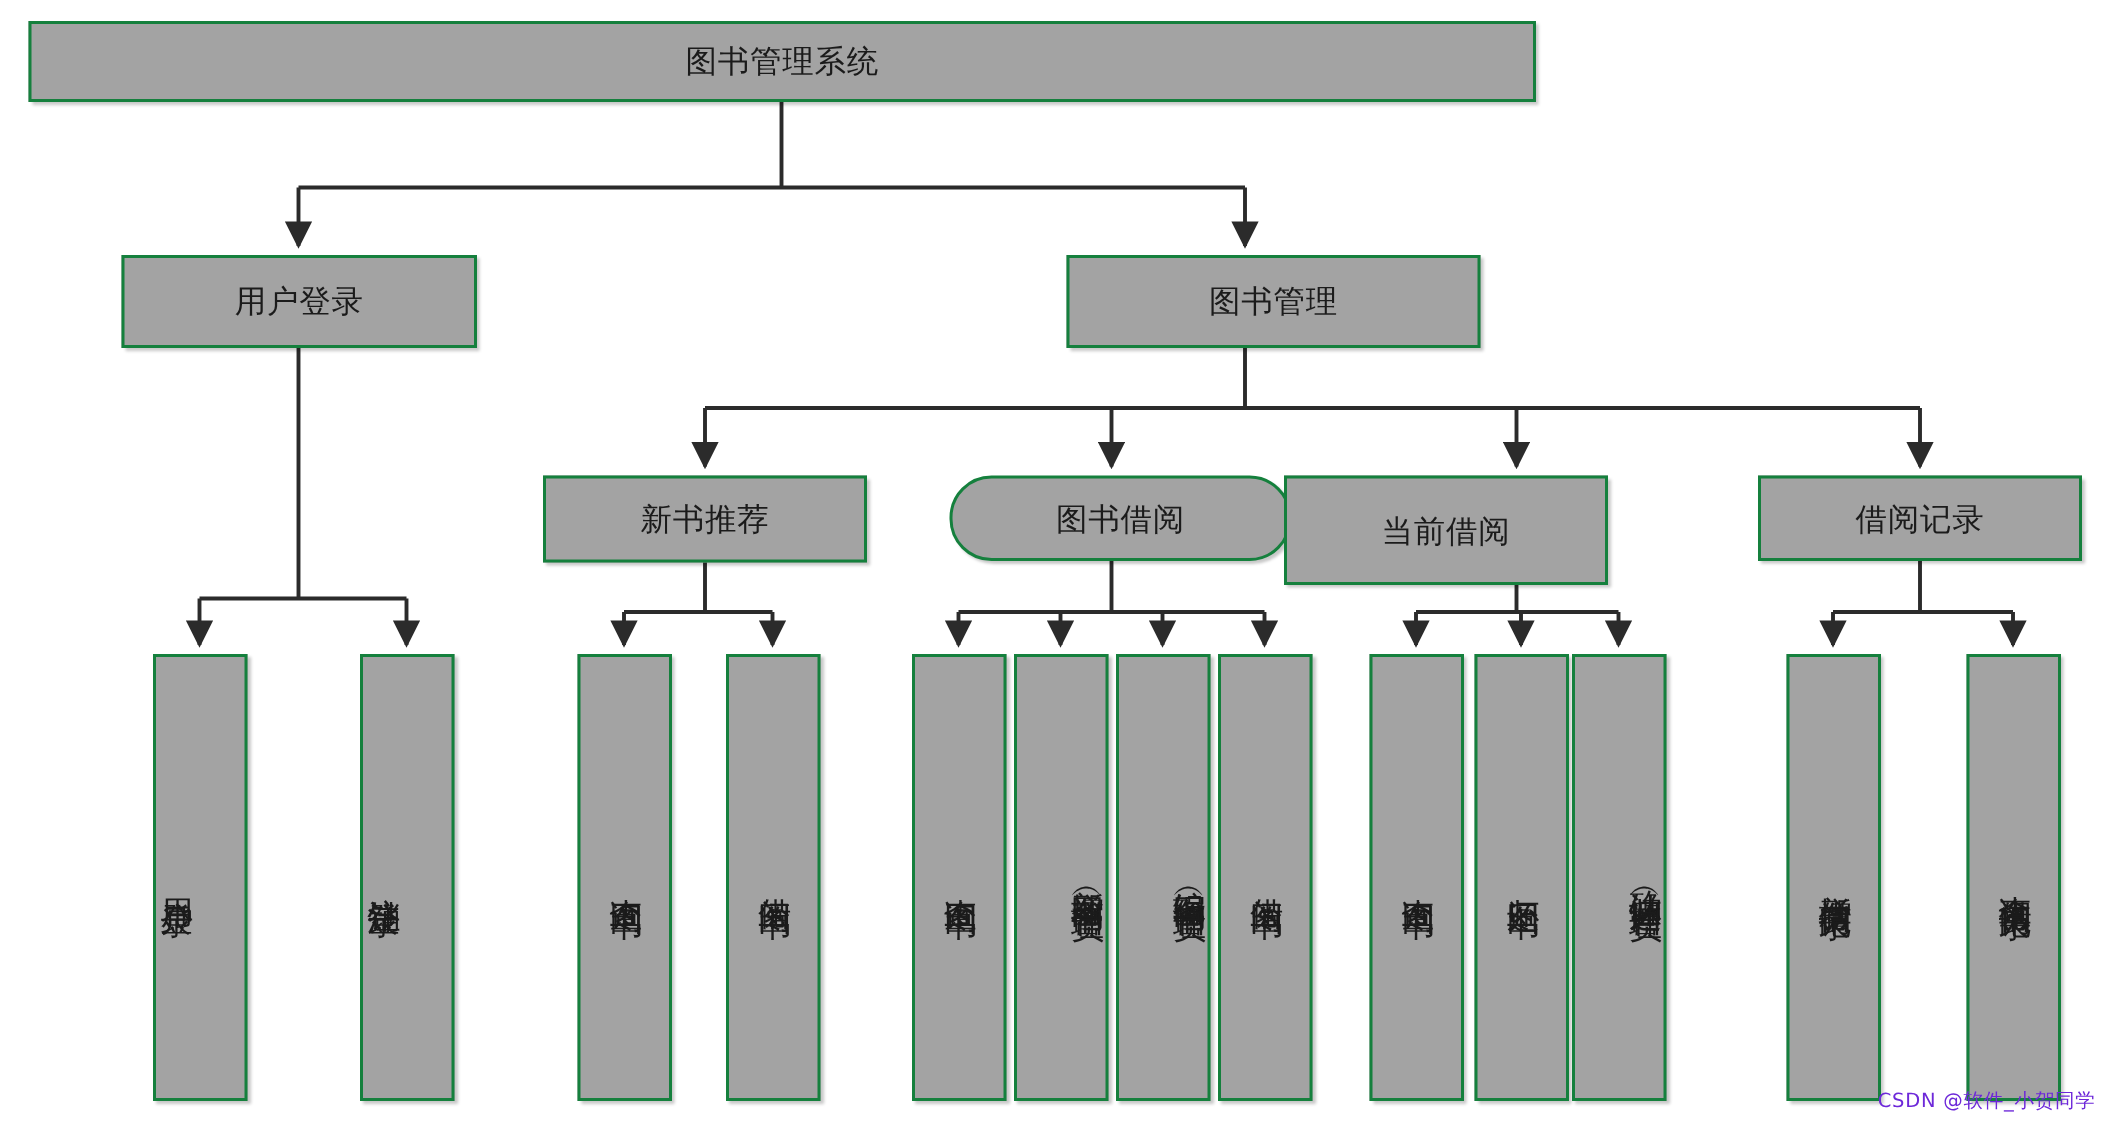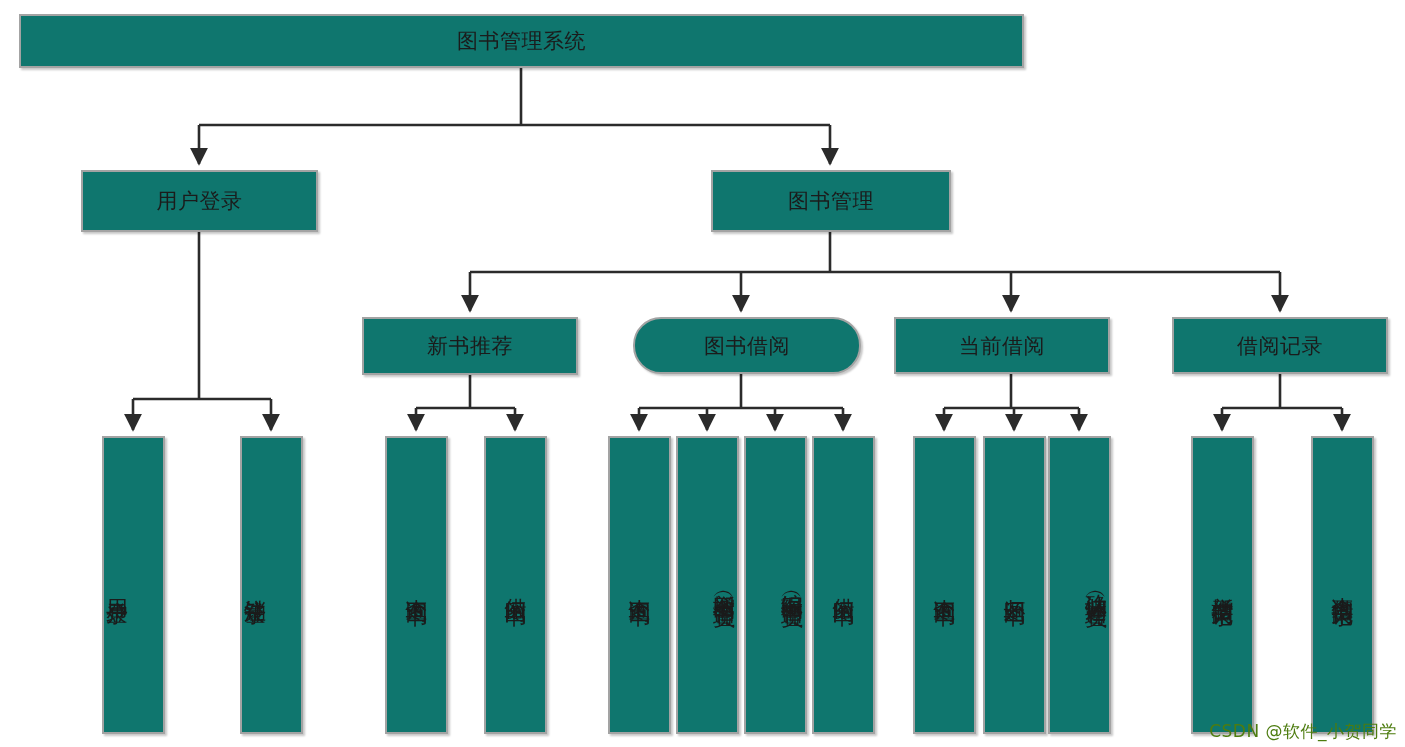--- a/index.html
+++ b/index.html
@@ -21,22 +21,22 @@
     position: absolute;
     left: 0;
     top: 0;
     width: 1405px;
     height: 747px;
     pointer-events: none;
   }
   .node {
     position: absolute;
     box-sizing: border-box;
-    background: #0f766e;
-    border: 2px solid #a3a3a3;
+    background: #a3a3a3;
+    border: 2px solid #15803d;
     box-shadow: 2px 2px 2px rgba(0,0,0,0.22);
     display: flex;
     align-items: center;
     justify-content: center;
     color: #1b1b1b;
   }
   .node.horiz {
     font-size: 21px;
     letter-spacing: 0.5px;
   }
@@ -57,22 +57,22 @@
   .node.vert.bottom {
     align-items: flex-end;
   }
   .label {
     white-space: nowrap;
   }
   #watermark {
     position: absolute;
     right: 8px;
     bottom: 4px;
-    font-size: 17px;
-    color: #4d7c0f;
+    font-size: 13px;
+    color: #6d28d9;
     letter-spacing: 0.5px;
     white-space: nowrap;
   }
 </style>
 </head>
 <body>
 
 <div id="canvas">
 
   <svg id="wires" viewBox="0 0 1405 747" xmlns="http://www.w3.org/2000/svg">
@@ -125,31 +125,31 @@
     </g>
   </svg>
 
   <div class="node horiz" style="left:19px; top:14px; width:1005px; height:54px;">
     <span class="label">图书管理系统</span>
   </div>
 
   <div class="node horiz" style="left:81px; top:170px; width:237px; height:62px;">
     <span class="label">用户登录</span>
   </div>
-  <div class="node horiz" style="left:711px; top:170px; width:240px; height:62px;">
+  <div class="node horiz" style="left:711px; top:170px; width:276px; height:62px;">
     <span class="label">图书管理</span>
   </div>
 
   <div class="node horiz" style="left:362px; top:317px; width:216px; height:58px;">
     <span class="label">新书推荐</span>
   </div>
   <div class="node horiz" style="left:633px; top:317px; width:228px; height:57px;border-radius:28px;">
     <span class="label">图书借阅</span>
   </div>
-  <div class="node horiz" style="left:894px; top:317px; width:216px; height:57px;">
+  <div class="node horiz" style="left:856px; top:317px; width:216px; height:73px;">
     <span class="label">当前借阅</span>
   </div>
   <div class="node horiz" style="left:1172px; top:317px; width:216px; height:57px;text-align:center;">
     <span class="label">借阅记录</span>
   </div>
 
   <div class="node vert bottom" style="left:102px; top:436px; width:63px; height:298px;">
     <span class="label">用户登录</span>
   </div>
   <div class="node vert bottom" style="left:240px; top:436px; width:63px; height:298px;">

